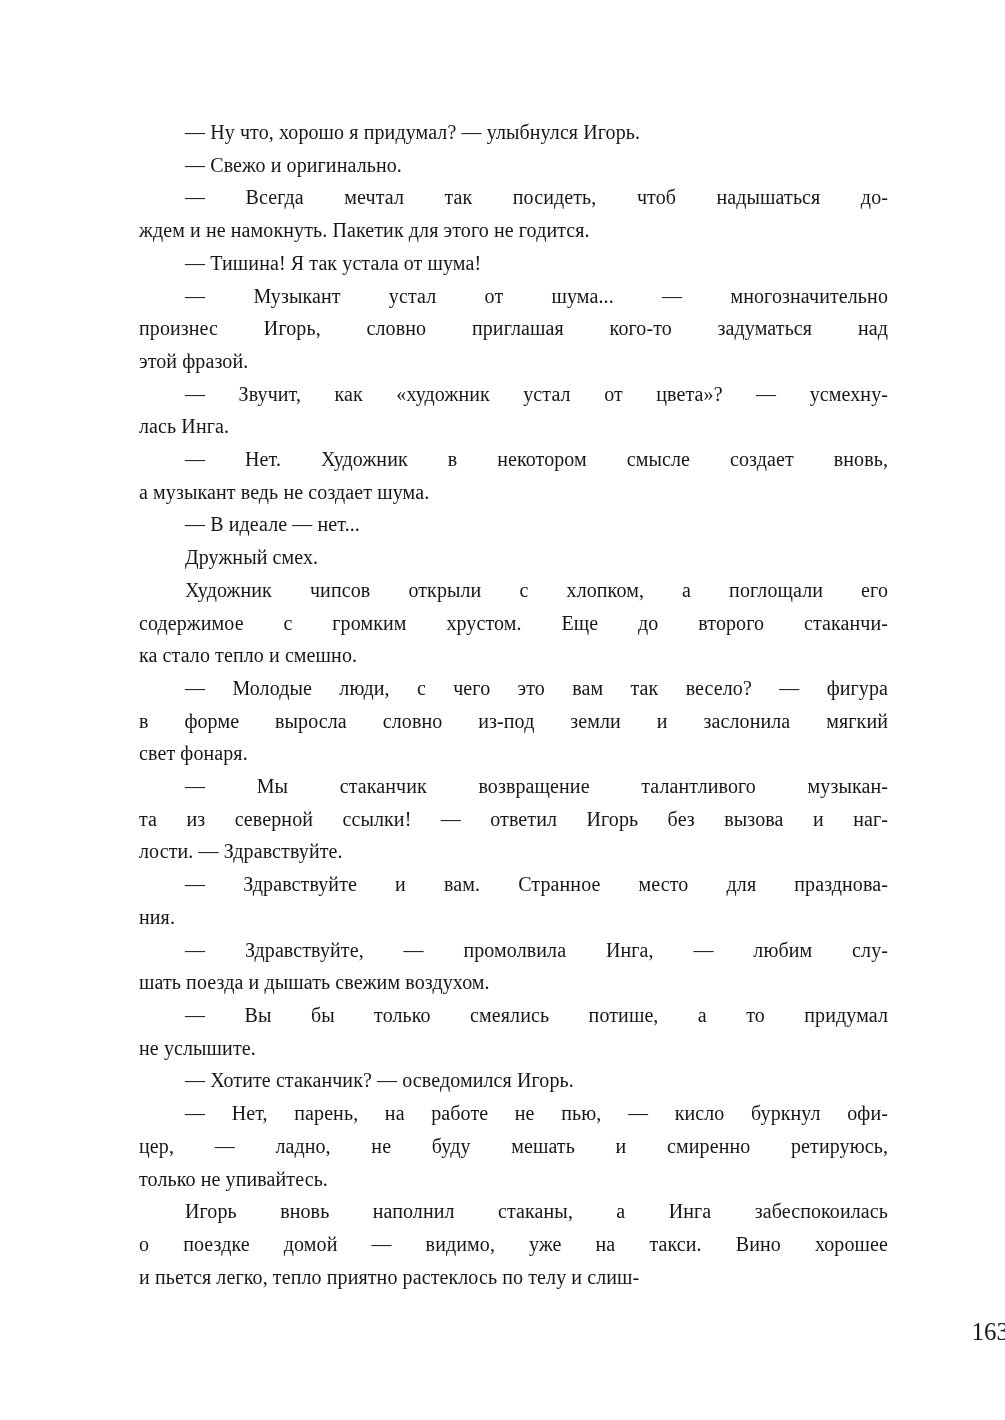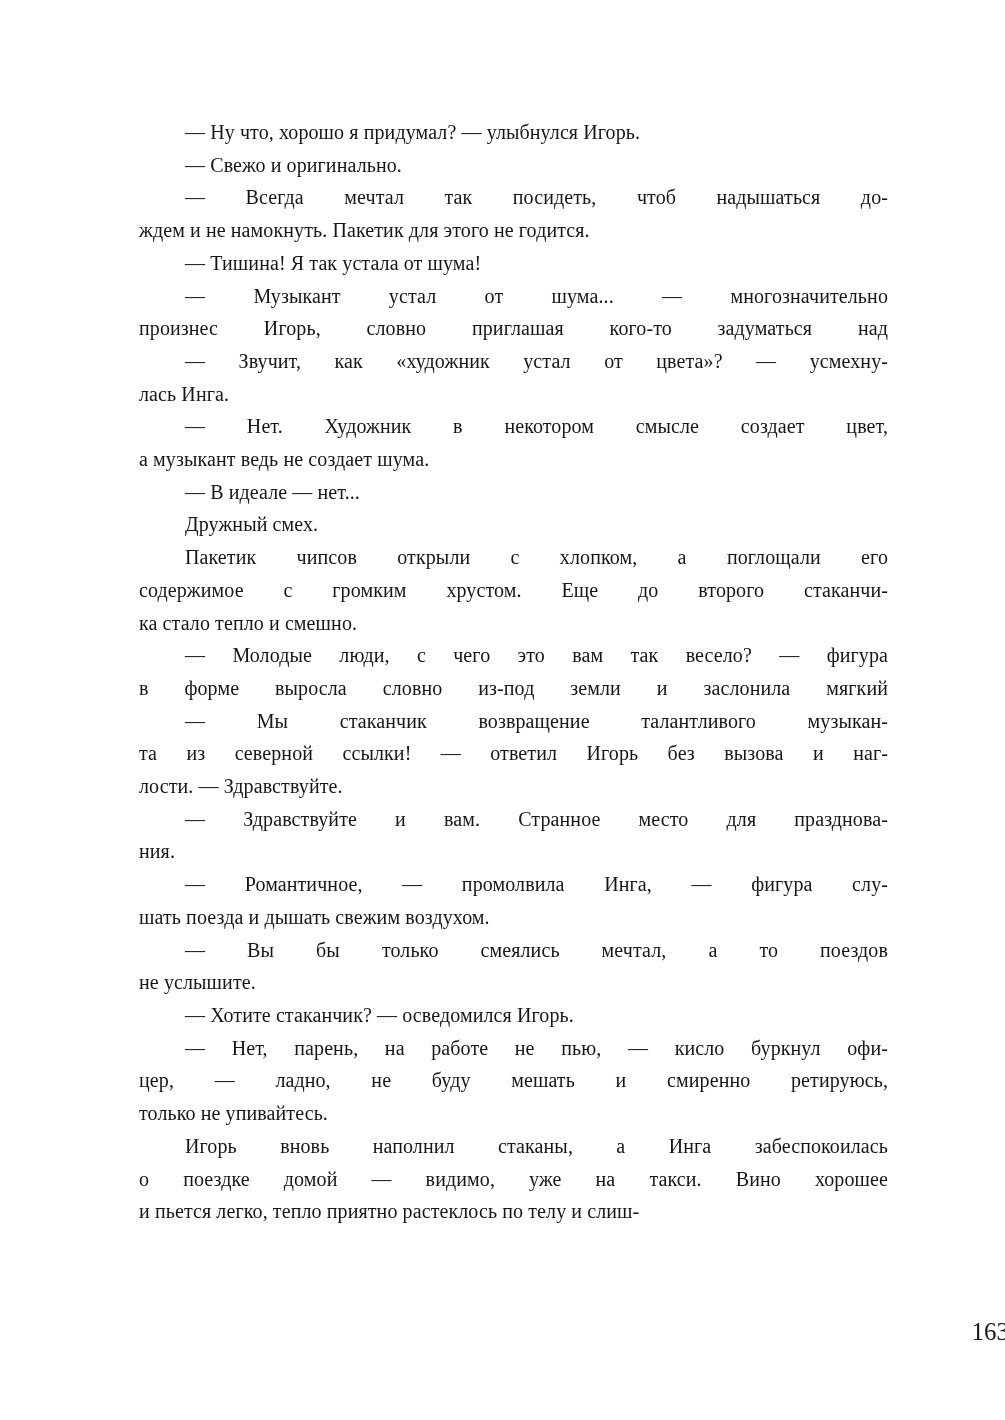--- a/index.html
+++ b/index.html
@@ -44,39 +44,41 @@
 
 <div class="page">
   <div class="text-block">
       <div class="line indent end">— Ну что, хорошо я придумал? — улыбнулся Игорь.</div>
       <div class="line indent end">— Свежо и оригинально.</div>
       <div class="line indent">— Всегда мечтал так посидеть, чтоб надышаться до-</div>
       <div class="line end">ждем и не намокнуть. Пакетик для этого не годится.</div>
       <div class="line indent end">— Тишина! Я так устала от шума!</div>
       <div class="line indent">— Музыкант устал от шума... — многозначительно</div>
       <div class="line">произнес Игорь, словно приглашая кого-то задуматься над</div>
+      <div class="line end">этой фразой.</div>
       <div class="line indent">— Звучит, как «художник устал от цвета»? — усмехну-</div>
       <div class="line end">лась Инга.</div>
-      <div class="line indent">— Нет. Художник в некотором смысле создает цвет,</div>
+      <div class="line indent">— Нет. Художник в некотором смысле создает вновь,</div>
       <div class="line end">а музыкант ведь не создает шума.</div>
       <div class="line indent end">— В идеале — нет...</div>
       <div class="line indent end">Дружный смех.</div>
-      <div class="line indent">Пакетик чипсов открыли с хлопком, а поглощали его</div>
+      <div class="line indent">Художник чипсов открыли с хлопком, а поглощали его</div>
       <div class="line">содержимое с громким хрустом. Еще до второго стаканчи-</div>
       <div class="line end">ка стало тепло и смешно.</div>
       <div class="line indent">— Молодые люди, с чего это вам так весело? — фигура</div>
       <div class="line">в форме выросла словно из-под земли и заслонила мягкий</div>
+      <div class="line end">свет фонаря.</div>
       <div class="line indent">— Мы стаканчик возвращение талантливого музыкан-</div>
       <div class="line">та из северной ссылки! — ответил Игорь без вызова и наг-</div>
       <div class="line end">лости. — Здравствуйте.</div>
       <div class="line indent">— Здравствуйте и вам. Странное место для празднова-</div>
       <div class="line end">ния.</div>
-      <div class="line indent">— Романтичное, — промолвила Инга, — фигура слу-</div>
+      <div class="line indent">— Здравствуйте, — промолвила Инга, — любим слу-</div>
       <div class="line end">шать поезда и дышать свежим воздухом.</div>
-      <div class="line indent">— Вы бы только смеялись мечтал, а то поездов</div>
+      <div class="line indent">— Вы бы только смеялись потише, а то придумал</div>
       <div class="line end">не услышите.</div>
       <div class="line indent end">— Хотите стаканчик? — осведомился Игорь.</div>
       <div class="line indent">— Нет, парень, на работе не пью, — кисло буркнул офи-</div>
       <div class="line">цер, — ладно, не буду мешать и смиренно ретируюсь,</div>
       <div class="line end">только не упивайтесь.</div>
       <div class="line indent">Игорь вновь наполнил стаканы, а Инга забеспокоилась</div>
       <div class="line">о поездке домой — видимо, уже на такси. Вино хорошее</div>
       <div class="line end">и пьется легко, тепло приятно растеклось по телу и слиш-</div>
     </div>
   <div class="page-number">163</div>

